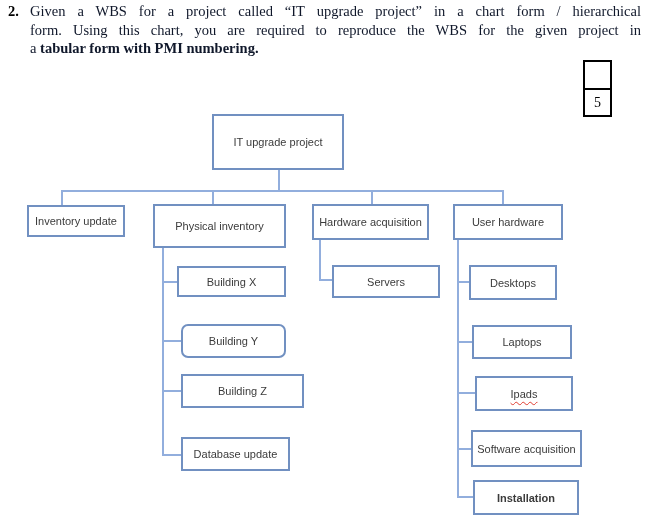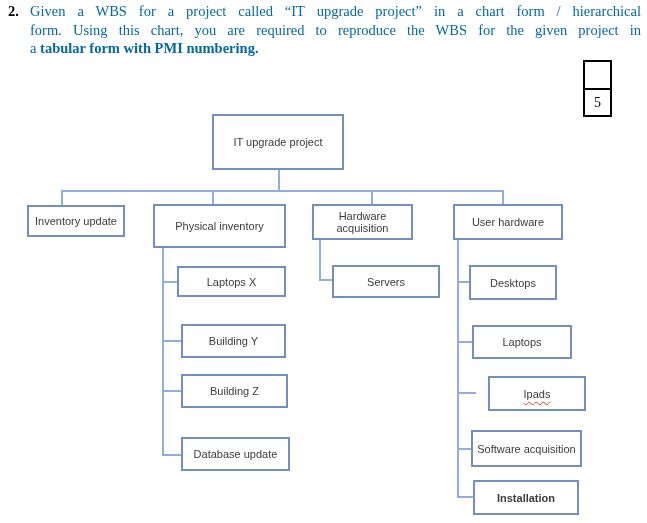--- a/index.html
+++ b/index.html
@@ -12,21 +12,21 @@
   }
   
   .q-num{
     position:absolute;left:8px;top:3px;
     font-family:"Liberation Serif",serif;
     font-size:14.5px;font-weight:bold;color:#000;
   }
   .q-line{
     position:absolute;left:30px;width:611px;
     font-family:"Liberation Serif",serif;
-    font-size:14.5px;color:#0369a1;white-space:nowrap;
+    font-size:14.5px;color:#0f172a;white-space:nowrap;
   }
   .q-just{white-space:normal;text-align:justify;text-align-last:justify;}
   .b{font-weight:bold;}
   
   .marks{
     position:absolute;left:583px;top:60px;width:29px;height:57px;
     border:2px solid #000;box-sizing:border-box;
     display:flex;flex-direction:column;
   }
   .marks .cell-top{height:28px;border-bottom:2px solid #000;box-sizing:border-box;}
@@ -86,31 +86,31 @@
   <div class="ln h" style="left:457px;top:281px;width:13px;"></div>
   <div class="ln h" style="left:457px;top:341px;width:16px;"></div>
   <div class="ln h" style="left:457px;top:392px;width:19px;"></div>
   <div class="ln h" style="left:457px;top:448px;width:15px;"></div>
   <div class="ln h" style="left:457px;top:496px;width:17px;"></div>
 
   <div class="node" style="left:212px;top:114px;width:132px;height:56px;">IT upgrade project</div>
 
   <div class="node" style="left:27px;top:205px;width:98px;height:32px;">Inventory update</div>
   <div class="node" style="left:153px;top:204px;width:133px;height:44px;">Physical inventory</div>
-  <div class="node" style="left:312px;top:204px;width:101px;height:36px;">Hardware acquisition</div>
+  <div class="node" style="left:312px;top:204px;width:117px;height:36px;">Hardware acquisition</div>
   <div class="node" style="left:453px;top:204px;width:110px;height:36px;">User hardware</div>
 
-  <div class="node" style="left:177px;top:266px;width:109px;height:31px;">Laptops X</div>
-  <div class="node" style="left:181px;top:324px;width:105px;height:34px;">Building Y</div>
-  <div class="node" style="left:181px;top:374px;width:107px;height:34px;">Building Z</div>
+  <div class="node" style="left:177px;top:266px;width:109px;height:31px;">Building X</div>
+  <div class="node" style="left:181px;top:324px;width:105px;height:34px;border-radius:7px;">Building Y</div>
+  <div class="node" style="left:181px;top:374px;width:123px;height:34px;">Building Z</div>
   <div class="node" style="left:181px;top:437px;width:109px;height:34px;">Database update</div>
 
   <div class="node" style="left:332px;top:265px;width:108px;height:33px;">Servers</div>
 
   <div class="node" style="left:469px;top:265px;width:88px;height:35px;">Desktops</div>
   <div class="node" style="left:472px;top:325px;width:100px;height:34px;">Laptops</div>
-  <div class="node" style="left:475px;top:376px;width:98px;height:35px;margin-left:13px;">
+  <div class="node" style="left:475px;top:376px;width:98px;height:35px;">
       <span class="misspelled">Ipads</span>
     </div>
   <div class="node" style="left:471px;top:430px;width:111px;height:37px;">Software acquisition</div>
   <div class="node" style="left:473px;top:480px;width:106px;height:35px;font-weight:bold;">Installation</div>
 
 </div>
 
 </body></html>

